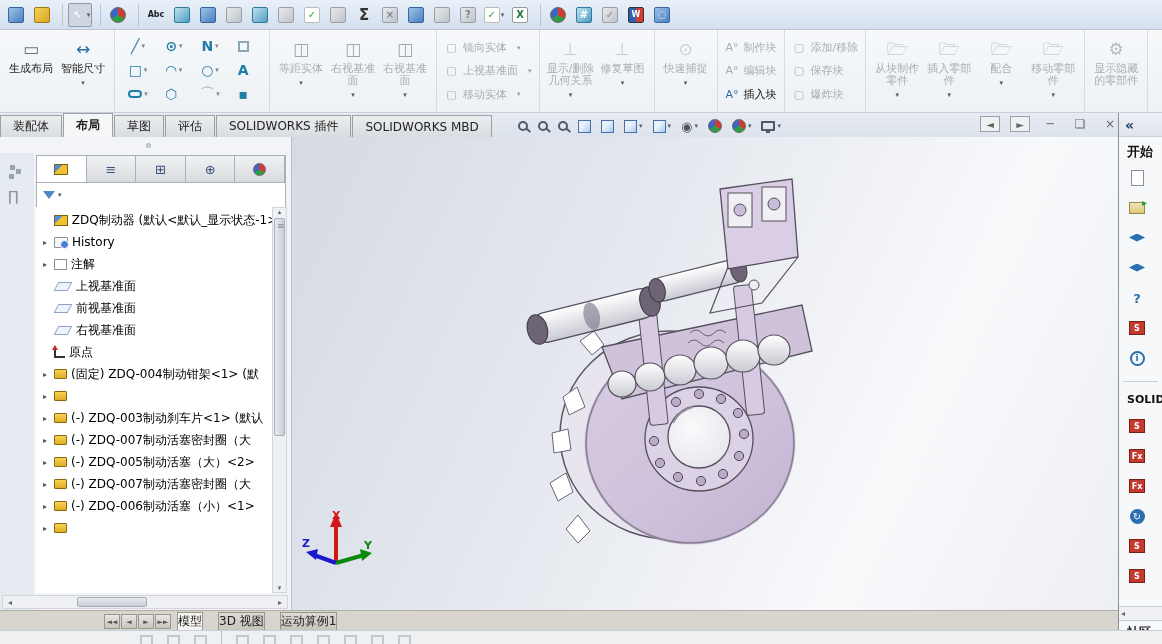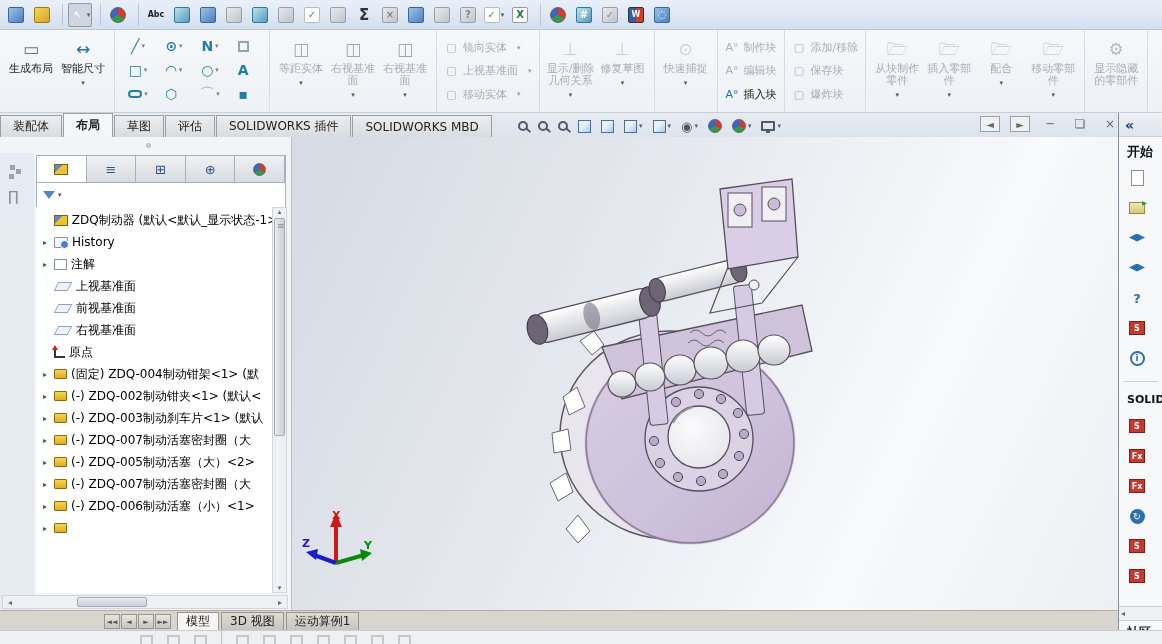--- a/index.html
+++ b/index.html
@@ -131,21 +131,21 @@
   #tp-sep { margin:8px 4px; border-top:1px solid #c9cfd8; }
   #tp-tools-title { font-size:11px; font-weight:bold; color:#111; padding:2px 0 4px 8px; white-space:nowrap; overflow:hidden; }
   #tp-bottom { position:absolute; bottom:0; left:0; width:100%; border-top:1px solid #c9cfd8; }
   #tp-hscroll { height:14px; background:#eef0f3; border-bottom:1px solid #c9cfd8; display:flex; align-items:center; padding-left:2px; font-size:8px; color:#667; }
   #tp-community { font-size:12px; font-weight:bold; color:#111; padding:3px 0 3px 8px; white-space:nowrap; overflow:hidden; }
 
   
   #motionbar { left:0; top:610px; width:1118px; height:20px; background:#d8d5cf; border-top:1px solid #b2aea6; display:flex; align-items:flex-end; }
   #mnav { display:flex; gap:1px; margin:0 6px 1px 104px; }
   .mbtn { width:16px; height:15px; background:linear-gradient(#e8e6e1,#c8c5be); border:1px solid #9a968e; font-size:7px; color:#555; display:flex; align-items:center; justify-content:center; }
-  .mtab { height:18px; padding:2px 8px; background:linear-gradient(#dedbd5,#c8c5be); border:1px solid #9a968e; border-bottom:none; font-size:12px; color:#222; margin-right:2px; display:flex; align-items:center; }
+  .mtab { height:18px; padding:2px 0; background:linear-gradient(#dedbd5,#c8c5be); border:1px solid #9a968e; border-bottom:none; font-size:12px; color:#222; margin-right:15px; display:flex; align-items:center; }
   .mtab.on { background:#f6f5f2; }
   #bottomstrip { left:0; top:630px; width:1162px; height:14px; background:#eef0f2; border-top:1px solid #c9cfd8; display:flex; align-items:flex-start; gap:14px; padding-left:140px; overflow:hidden; }
   .stub { width:13px; height:13px; border:2px solid #c3c8cf; border-bottom:none; margin-top:4px; }
   #bstrip-sep { width:1px; height:14px; background:#b9c0cb; }
 </style>
 </head>
 <body>
 
 <div id="top-toolbar" class="abs">
 
@@ -705,21 +705,20 @@
           <span class="ic-part"></span>
         </span>
         <span class="tlabel">(固定) ZDQ-004制动钳架&lt;1&gt; (默</span>
       </div>
 
       <div class="trow">
         <span class="exp has"></span>
         <span class="ticon">
           <span class="ic-part"></span>
         </span>
-        <span class="tlabel">(-) ZDQ-002制动钳夹&lt;1&gt; (默认&lt;</span>
       </div>
 
       <div class="trow">
         <span class="exp has"></span>
         <span class="ticon">
           <span class="ic-part"></span>
         </span>
         <span class="tlabel">(-) ZDQ-003制动刹车片&lt;1&gt; (默认</span>
       </div>
 

